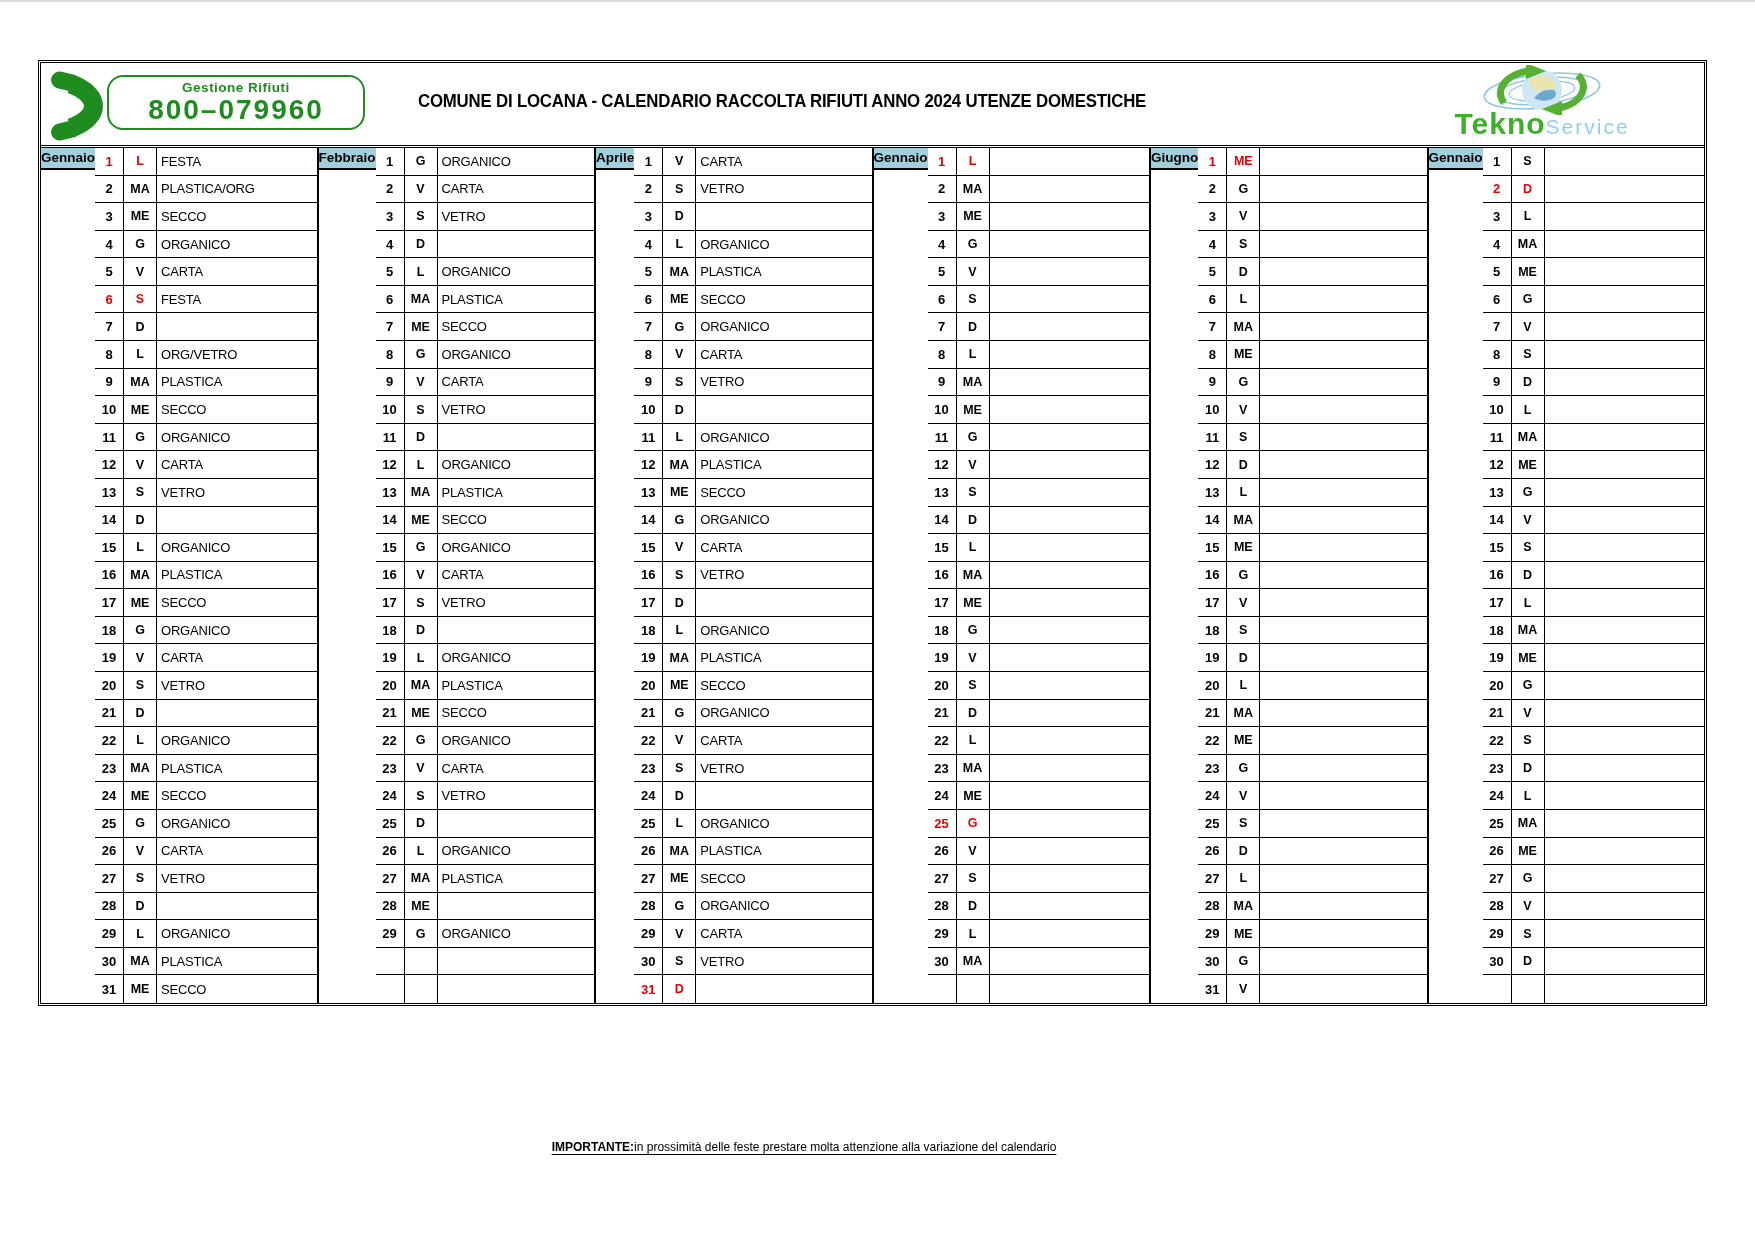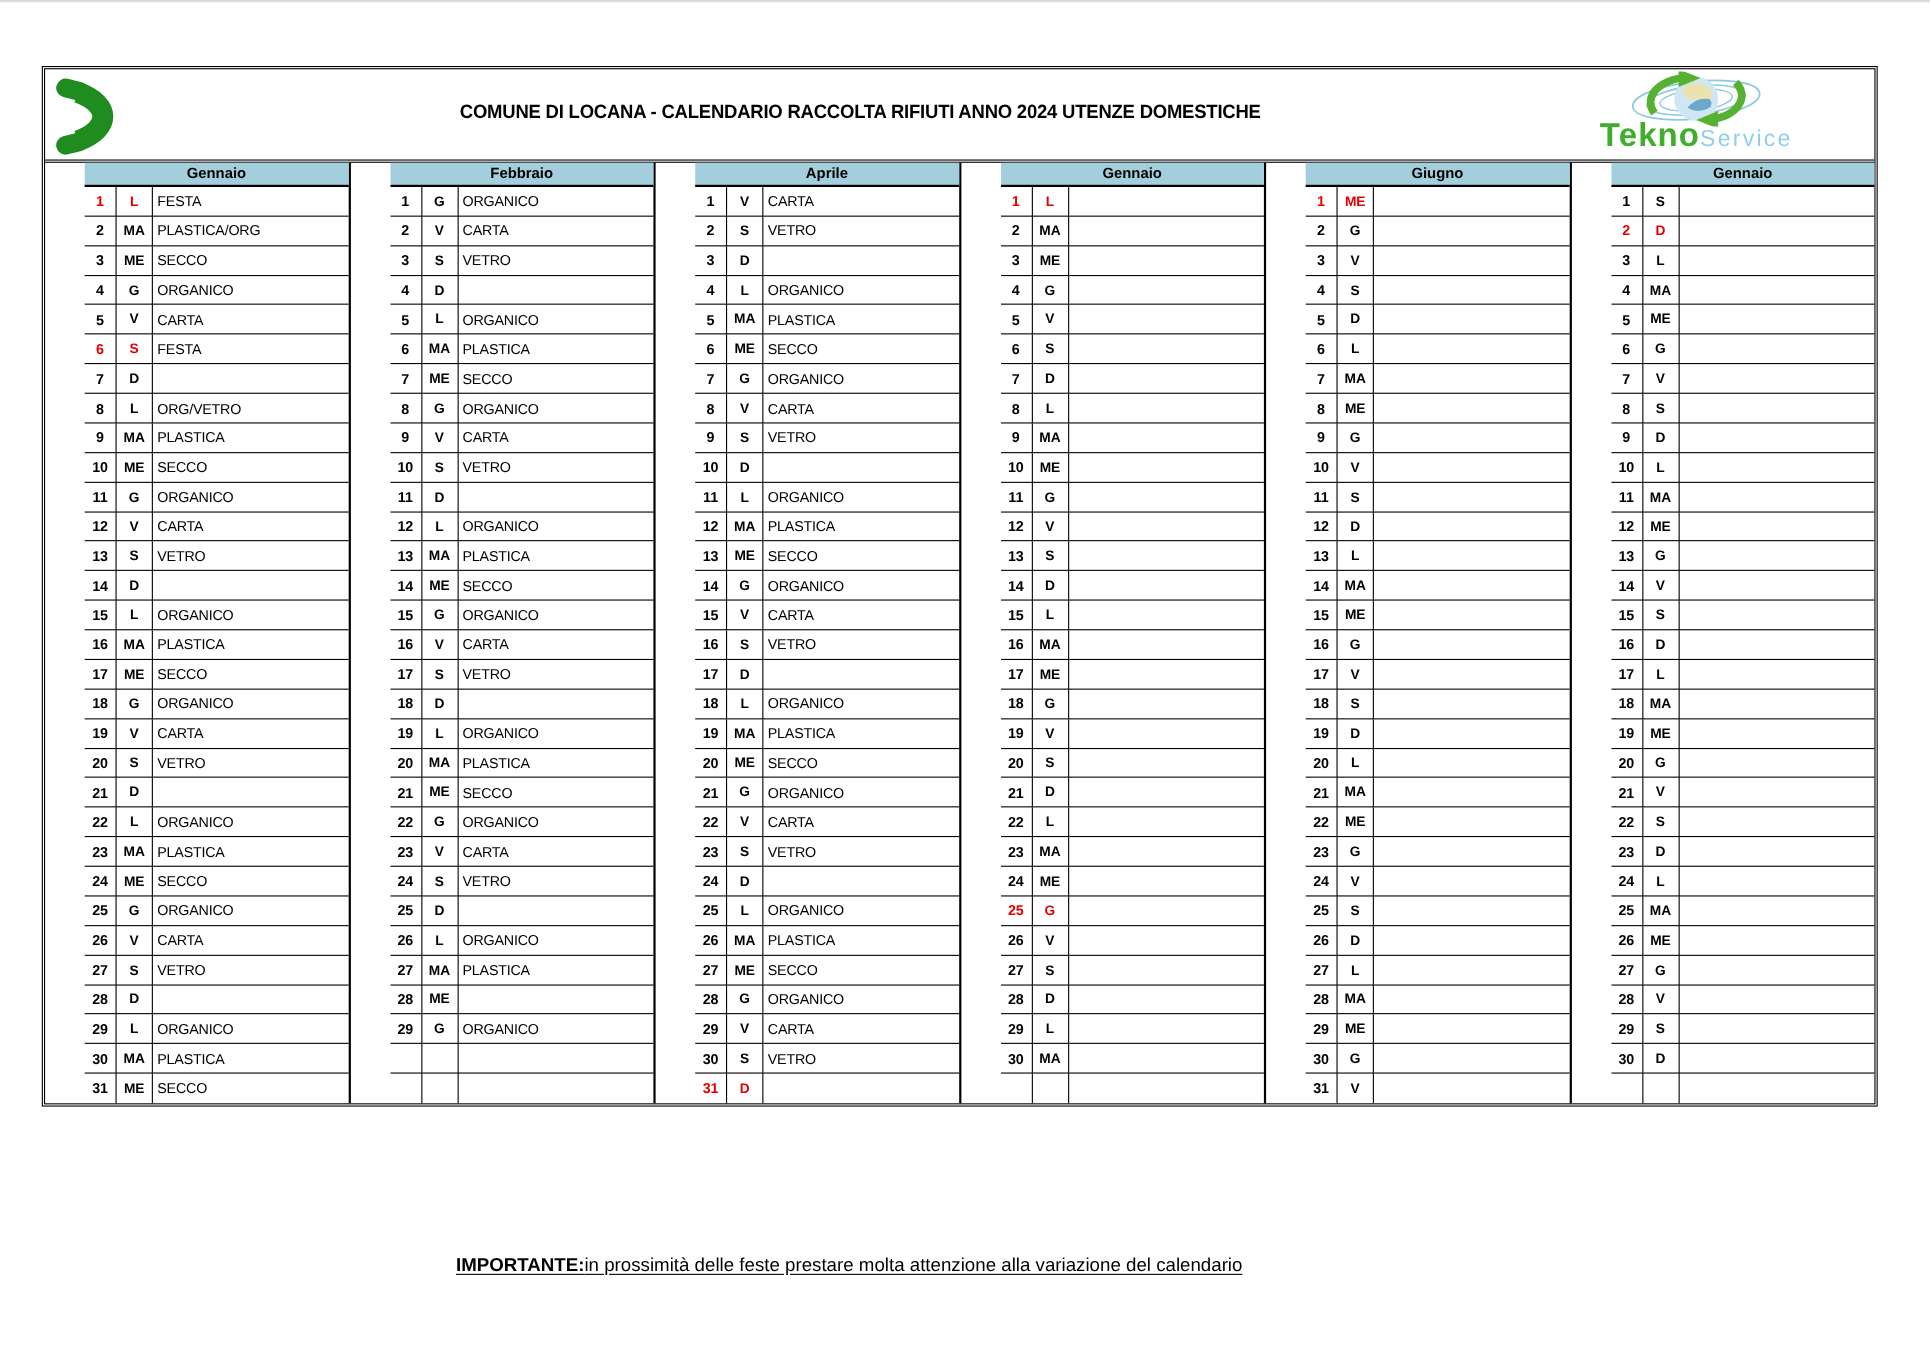--- a/index.html
+++ b/index.html
@@ -38,55 +38,59 @@
   .logo { position:absolute; right:42px; top:2px; width:240px; height:78px; }
   .logo-text { position:absolute; left:0; bottom:2px; width:100%; text-align:center; white-space:nowrap; }
   .logo-tekno { font-weight:bold; font-size:30px; color:var(--tekno-green); letter-spacing:1px; }
   .logo-service { font-size:21px; color:var(--service-blue); letter-spacing:2px; }
 
   
   .cal {
     position:absolute; top:82px; left:0; right:0; bottom:0;
     border-top:3px double #000; display:flex;
   }
-  .month { flex:1 1 0; min-width:0; display:flex; flex-direction:column; border-right:2.5px solid #000;margin-left:36px; }
+  .month { flex:1 1 0; min-width:0; display:flex; border-right:2.5px solid #000; }
   .month:last-child { border-right:none; }
   .mh {
     height:22px; background:var(--header-bg); border-bottom:2px solid #000;
     font-weight:bold; font-size:13.5px; text-align:center; line-height:20px;
   }
   .grid { flex:1; display:grid; grid-template-columns:29px 33px 1fr; grid-template-rows:repeat(31, 1fr); }
   .c { border-bottom:1.5px solid #000; display:flex; align-items:center; font-size:13px; overflow:hidden; }
   .c.d { justify-content:center; font-weight:bold; border-right:1.5px solid #000; }
   .c.w { justify-content:center; font-weight:bold; border-right:1.5px solid #000; font-size:12.5px; }
   .c.t { padding-left:4px; letter-spacing:-.2px; }
   .c.lr { border-bottom:none; }
   .red { color:var(--red); }
 
   
   .footer {
-    position:absolute; top:1140px; left:20px; width:1669px;
-    text-align:center; font-size:17px; padding-right:165px;
+    position:absolute; top:1140px; left:52px; width:1669px;
+    text-align:center; font-size:12px; padding-right:165px;
   }
   .footer-inner { text-decoration:underline; text-underline-offset:3px; }
   .footer-label { font-weight:bold; }
 </style>
 </head>
 <body>
 
 <div class="frame">
 
   <div class="band">
 
     <div class="phone-wrap">
       <svg class="handset" width="66" height="70" viewBox="0 0 66 70">
         <path d="M22,13 C52,24 52,46 22,57" fill="none" stroke="#1e8c1e" stroke-width="19" stroke-linecap="butt"></path>
         <rect x="2" y="2" width="30" height="17" rx="8.5" fill="#1e8c1e" transform="rotate(14 17 10)"></rect>
         <rect x="2" y="51" width="30" height="17" rx="8.5" fill="#1e8c1e" transform="rotate(-14 17 60)"></rect>
       </svg>
+      <div class="phone-rect">
+        <div class="phone-label">Gestione Rifiuti</div>
+        <div class="phone-number">800–079960</div>
+      </div>
     </div>
 
     <div class="title">COMUNE DI LOCANA  - CALENDARIO RACCOLTA RIFIUTI ANNO 2024 UTENZE DOMESTICHE</div>
 
     <div class="logo">
       <svg width="240" height="50" viewBox="0 0 240 50" style="position:absolute;top:0;left:0;">
         <g transform="rotate(-6 120 26)">
           <ellipse cx="120" cy="26" rx="58" ry="17" fill="none" stroke="#8cc8e0" stroke-width="1.6"></ellipse>
           <ellipse cx="120" cy="26" rx="45" ry="13" fill="none" stroke="#8cc8e0" stroke-width="1.4"></ellipse>
           <ellipse cx="120" cy="26" rx="33" ry="9.5" fill="none" stroke="#8cc8e0" stroke-width="1.2"></ellipse>

